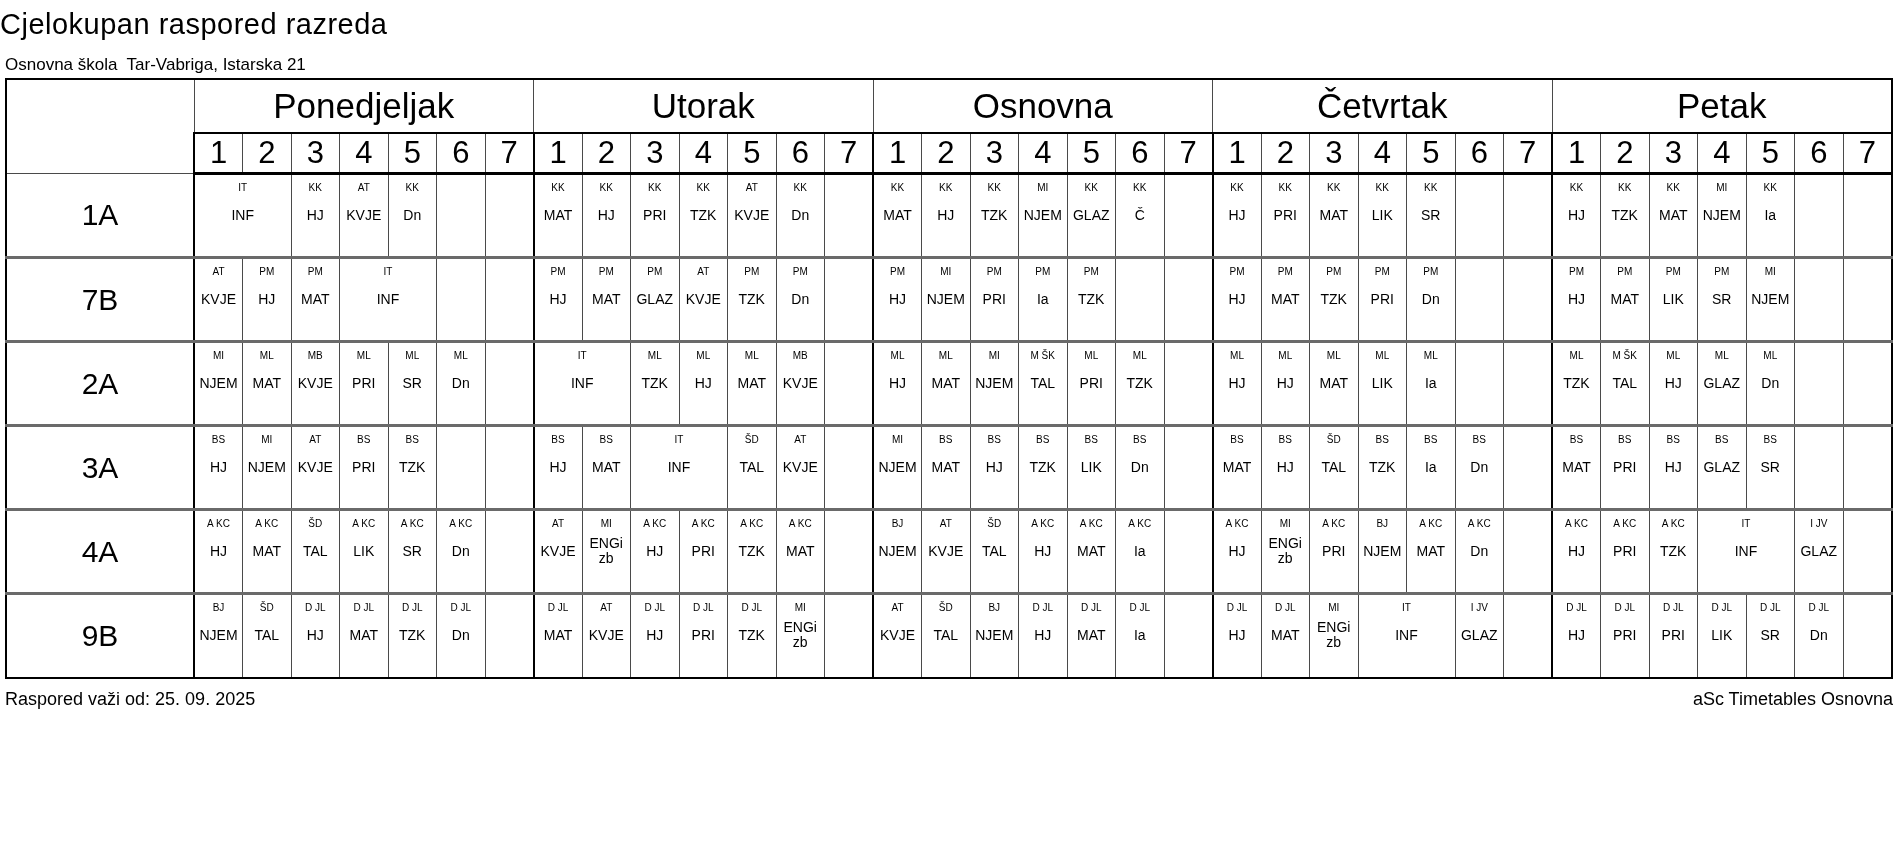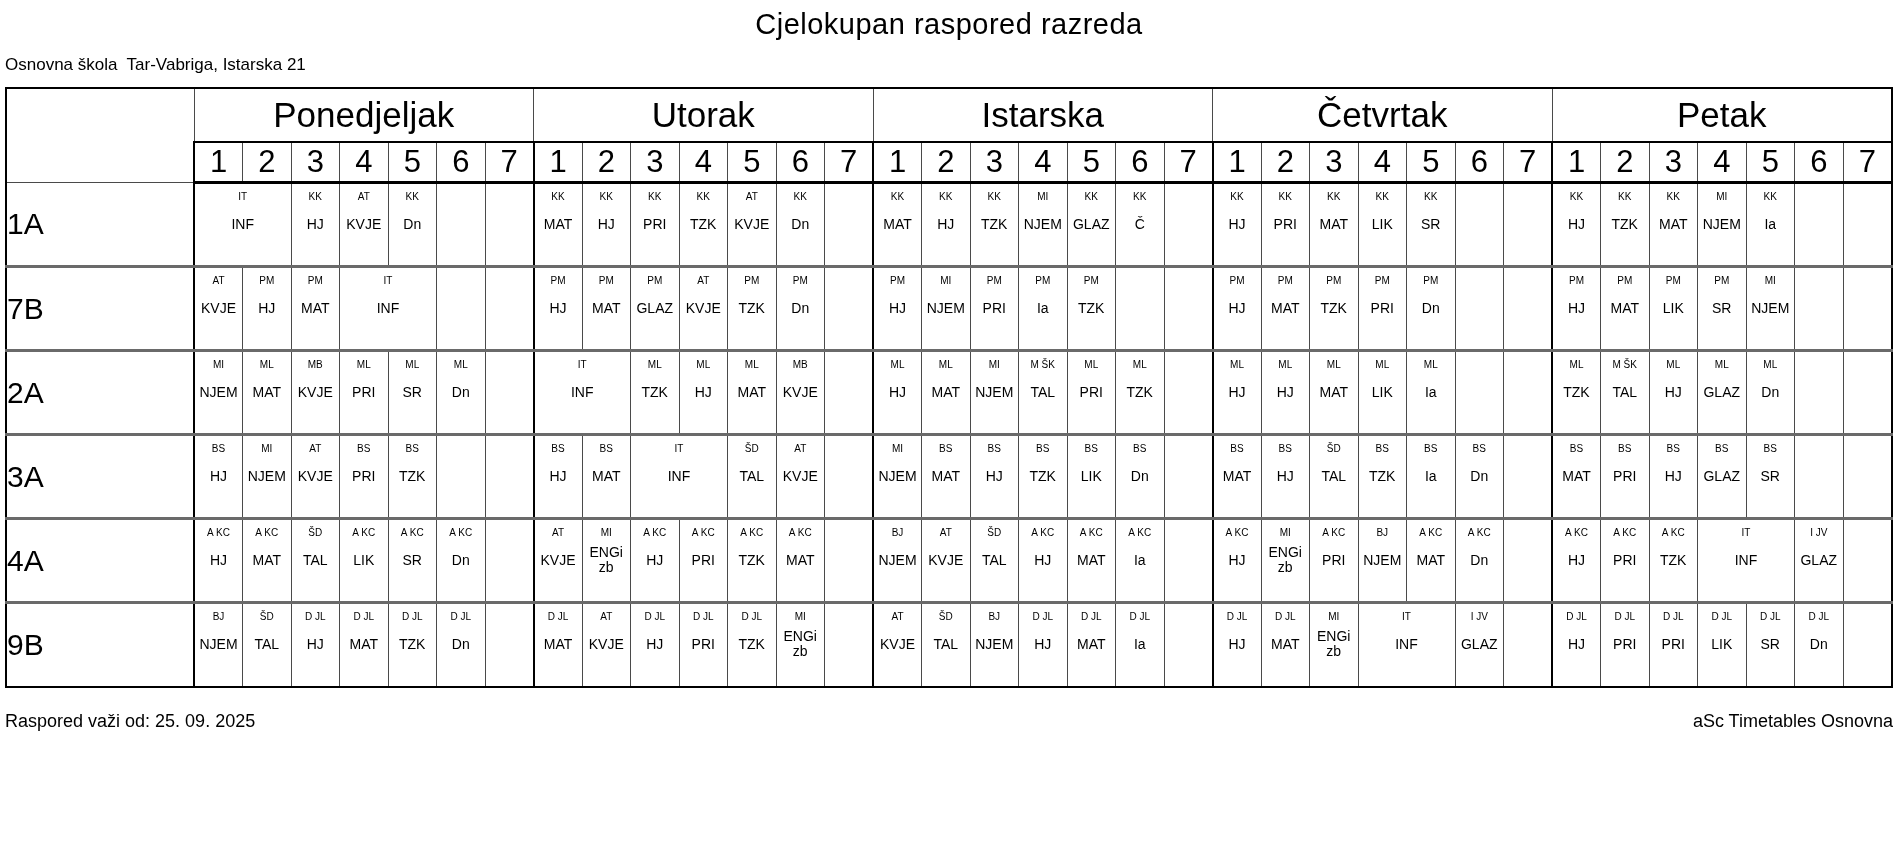--- a/index.html
+++ b/index.html
@@ -1,55 +1,55 @@
 <!DOCTYPE html>
 <html><head>
 <meta charset="utf-8">
 <style>
   html,body{margin:0;padding:0;background:#fff;}
   body{
     width:1898px;height:844px;
     font-family:"Liberation Sans",sans-serif;
     color:#000;position:relative;overflow:hidden;
   }
-  .title{text-align:center;font-size:29px;padding-top:8px;letter-spacing:0.5px;}
-  .school{font-size:17px;margin:14px 0 12px 5px;white-space:pre;}
+  .title{font-size:29px;padding-top:8px;letter-spacing:0.5px;}
+  .school{font-size:17px;margin:14px 0 3px 5px;white-space:pre;}
   table.tt{
     border-collapse:collapse;table-layout:fixed;
     width:1888px;margin-left:5px;
     border:2px solid #000;
   }
   .tt td,.tt th{border:1px solid #4a4a4a;padding:0;overflow:hidden;}
   .tt th{font-weight:normal;border-radius:20px;}
   .corner{border:2px solid #000;}
   .day{font-size:35px;height:52px;border:2px solid #000;text-align:center;}
   tr.periods td{
     font-size:31px;text-align:center;height:38px;
     border-top:2px solid #000;border-bottom:3px solid #000;
   }
   .day-start{border-left:2px solid #000 !important;}
   tr.classrow{height:84px;}
   tr.classrow td,tr.classrow th{border-bottom:3px solid #6a6a6a;}
   tr.classrow:last-child td,tr.classrow:last-child th{border-bottom:2px solid #000;}
   .cname{
-    font-size:30px;text-align:left;
+    font-size:30px;text-align:center;
     border-left:2px solid #000;border-right:2px solid #000;
   }
   td.lesson{position:relative;vertical-align:top;}
   .t{
     position:absolute;top:7px;left:0;right:0;
     text-align:center;font-size:10px;line-height:11px;
   }
   .s{
     position:absolute;top:50%;left:1px;right:1px;
     transform:translateY(-55%);
     text-align:center;font-size:14px;line-height:15px;
   }
   .footer{
-    width:1888px;margin:23px 5px 0 5px;
+    width:1888px;margin:10px 5px 0 5px;
     display:flex;justify-content:space-between;
     font-size:18px;
   }
 </style>
 </head>
 <body>
 
 <div>
   <div class="title">Cjelokupan raspored razreda</div>
   <div class="school">Osnovna škola  Tar-Vabriga, Istarska 21</div>
@@ -91,21 +91,21 @@
         <col>
         <col>
         <col>
         <col>
       </colgroup>
     <thead id="tt-head">
         <tr>
           <td rowspan="2" class="corner"></td>
           <th colspan="7" class="day">Ponedjeljak</th>
           <th colspan="7" class="day">Utorak</th>
-          <th colspan="7" class="day">Istarska</th>
+          <th colspan="7" class="day">Osnovna</th>
           <th colspan="7" class="day">Četvrtak</th>
           <th colspan="7" class="day">Petak</th>
         </tr>
         <tr class="periods">
           <td class="day-start">1</td>
           <td>2</td>
           <td>3</td>
           <td>4</td>
           <td>5</td>
           <td>6</td>

